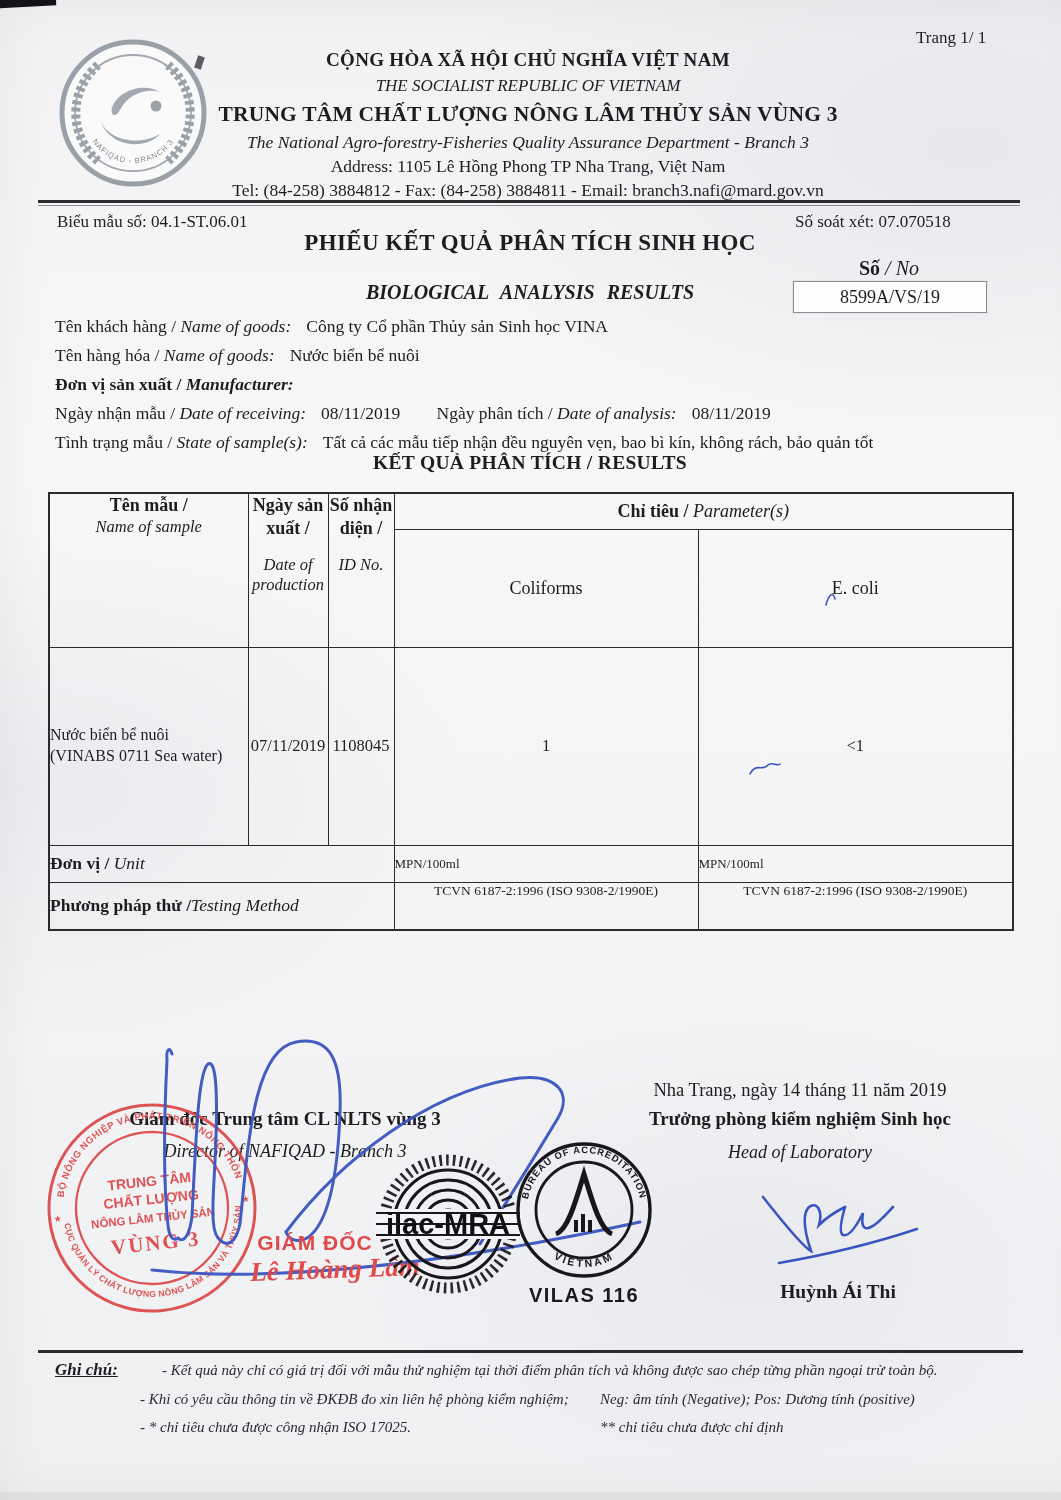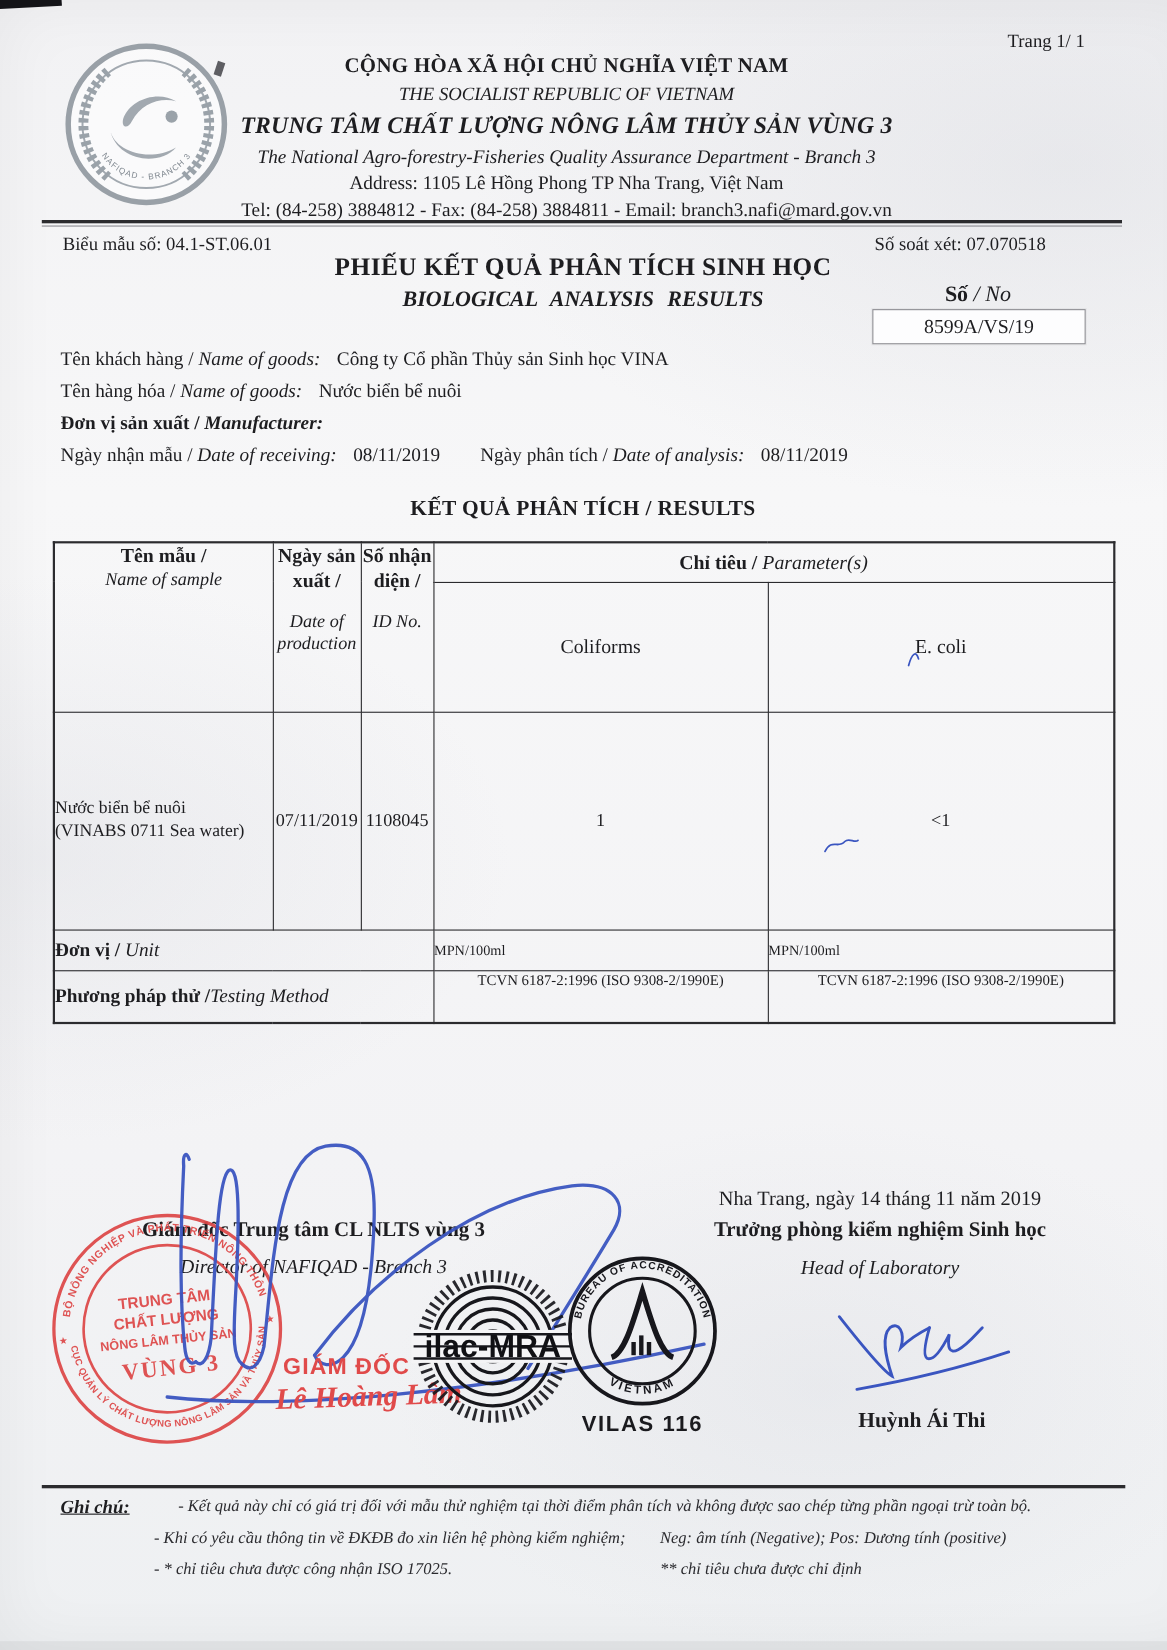--- a/index.html
+++ b/index.html
@@ -16,27 +16,27 @@
     padding-left:38px;
   }
   .abs{position:absolute;}
   .b{font-weight:bold;}
   .i{font-style:italic;}
   .ctr{text-align:center;}
 
   .hdr-block{line-height:1.28;}
   .nation-vi{font-size:19px;font-weight:bold;letter-spacing:.3px;}
   .nation-en{font-size:17px;font-style:italic;margin-top:3px;}
-  .org-vi{font-size:21.5px;font-weight:bold;margin-top:4px;letter-spacing:.2px;font-style:italic;}
+  .org-vi{font-size:21.5px;font-weight:bold;margin-top:4px;letter-spacing:.2px;}
   .org-en{font-size:17.5px;font-style:italic;margin-top:2px;}
   .addr{font-size:17.5px;margin-top:2px;}
   .rule{background:#2b2b2e;}
   .meta-txt{font-size:17px;}
   .doc-title{font-size:23px;font-weight:bold;letter-spacing:.4px;}
-  .doc-title-en{font-size:20px;font-weight:bold;font-style:italic;word-spacing:7px;}
+  .doc-title-en{font-size:20px;font-weight:bold;font-style:italic;word-spacing:7px;margin-top:20px;}
   .no-label{font-size:20px;}
   .no-box{background:#fdfdfe;border:1px solid #8d8d92;font-size:18px;line-height:30px;box-shadow:0 0 0 1px rgba(0,0,0,.04);}
   .info-line{font-size:17.5px;white-space:nowrap;}
   .info-line .val{margin-left:15px;}
   .sec-title{font-size:19.5px;font-weight:bold;letter-spacing:.3px;}
 
   table.results{border-collapse:collapse;table-layout:fixed;width:964px;border:2.4px solid #2b2b2e;}
   table.results th, table.results td{border:1.6px solid #2b2b2e;font-weight:normal;padding:0;}
   table.results th{font-size:18px;margin-top:30px;}
   .cell-top{vertical-align:top;padding-top:13px;}
@@ -78,21 +78,21 @@
     <path d="M 120,29 A 63,63 0 0 1 120,125" fill="none" stroke="#9aa2a9" stroke-width="9" stroke-dasharray="4 3"></path>
     <path d="M 52,82 C 56,102 88,112 112,98 C 96,116 58,110 52,82 Z" fill="#98a0a7" opacity=".9"></path>
     <path d="M 64,72 C 70,54 96,46 112,56 C 98,52 80,58 72,74 C 68,82 62,80 64,72 Z" fill="#98a0a7" opacity=".9"></path>
     <circle cx="108" cy="70" r="5.5" fill="#9aa2a9"></circle>
     <path id="nafibottom" d="M 37,88 A 49,49 0 0 0 133,88" fill="none"></path>
     <text font-family="Liberation Sans, DejaVu Sans, sans-serif" font-size="7.5" fill="#7f878f" letter-spacing="1">
       <textPath href="#nafibottom" xlink:href="#nafibottom" startOffset="50%" text-anchor="middle">NAFIQAD - BRANCH 3</textPath>
     </text>
   </svg>
 
-  <div class="abs ctr hdr-block" style="left:165px;top:48px;width:700px;">
+  <div class="abs ctr hdr-block" style="left:178px;top:48px;width:700px;">
     <div class="nation-vi">CỘNG HÒA XÃ HỘI CHỦ NGHĨA VIỆT NAM</div>
     <div class="nation-en">THE SOCIALIST REPUBLIC OF VIETNAM</div>
     <div class="org-vi">TRUNG TÂM CHẤT LƯỢNG NÔNG LÂM THỦY SẢN VÙNG 3</div>
     <div class="org-en">The National Agro-forestry-Fisheries Quality Assurance Department - Branch 3</div>
     <div class="addr">Address: 1105 Lê Hồng Phong TP Nha Trang, Việt Nam</div>
     <div class="addr">Tel: (84-258) 3884812 - Fax: (84-258) 3884811 - Email: branch3.nafi@mard.gov.vn</div>
   </div>
 
   <div class="abs rule" style="left:38px;top:200px;width:982px;height:3px;"></div>
   <div class="abs" style="left:38px;top:205px;width:982px;height:1px;background:#8a8a90;"></div>
@@ -113,20 +113,23 @@
   </div>
   <div class="abs info-line" style="left:55px;top:345px;">
     <span>Tên hàng hóa /</span> <span class="i">Name of goods:</span><span class="val">Nước biển bể nuôi</span>
   </div>
   <div class="abs info-line" style="left:55px;top:374px;font-weight:bold;">
     <span>Đơn vị sản xuất /</span> <span class="i">Manufacturer:</span><span class="val"></span>
   </div>
   <div class="abs info-line" style="left:55px;top:403px;">
     <span>Ngày nhận mẫu /</span> <span class="i">Date of receiving:</span><span class="val">08/11/2019</span>
     <span style="margin-left:32px;">Ngày phân tích /</span> <span class="i">Date of analysis:</span><span class="val">08/11/2019</span>
+  </div>
+  <div class="abs info-line" style="left:55px;top:432px;">
+    <span>Tình trạng mẫu /</span> <span class="i">State of sample(s):</span><span class="val">Tất cả các mẫu tiếp nhận đều nguyên vẹn, bao bì kín, không rách, bảo quản tốt</span>
   </div>
 
   <div class="abs ctr sec-title" style="left:100px;top:452px;width:860px;">KẾT QUẢ PHÂN TÍCH  / RESULTS</div>
 
   <div class="abs" style="left:48px;top:492px;">
     <table class="results">
       <colgroup>
           <col style="width:199px">
           <col style="width:80px">
           <col style="width:66px">

